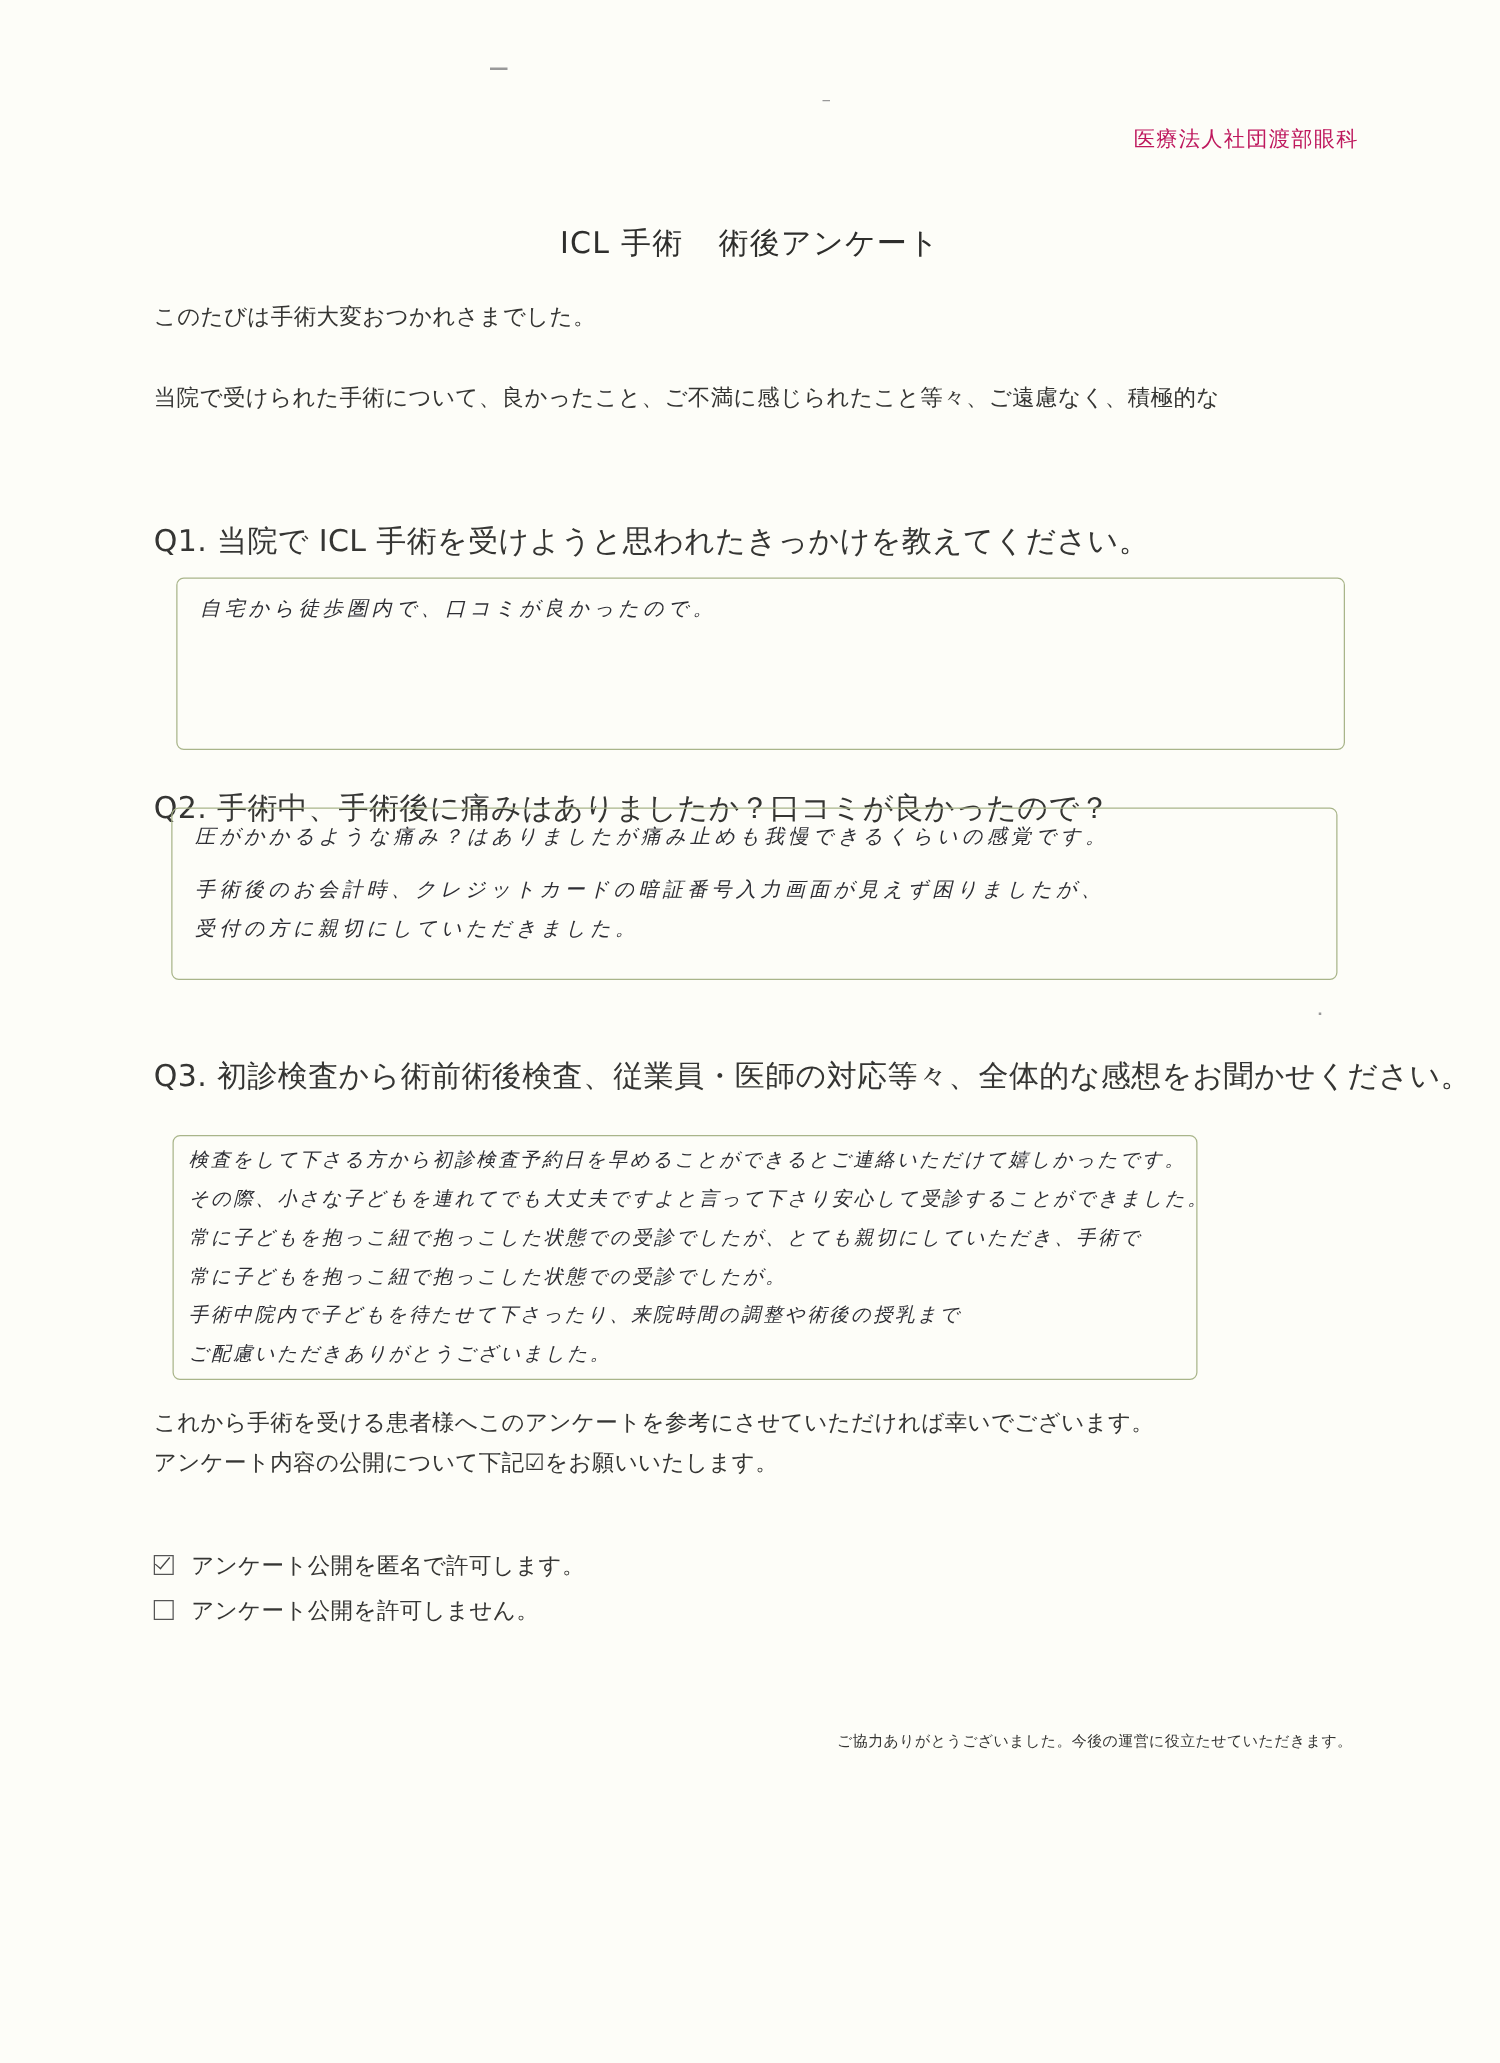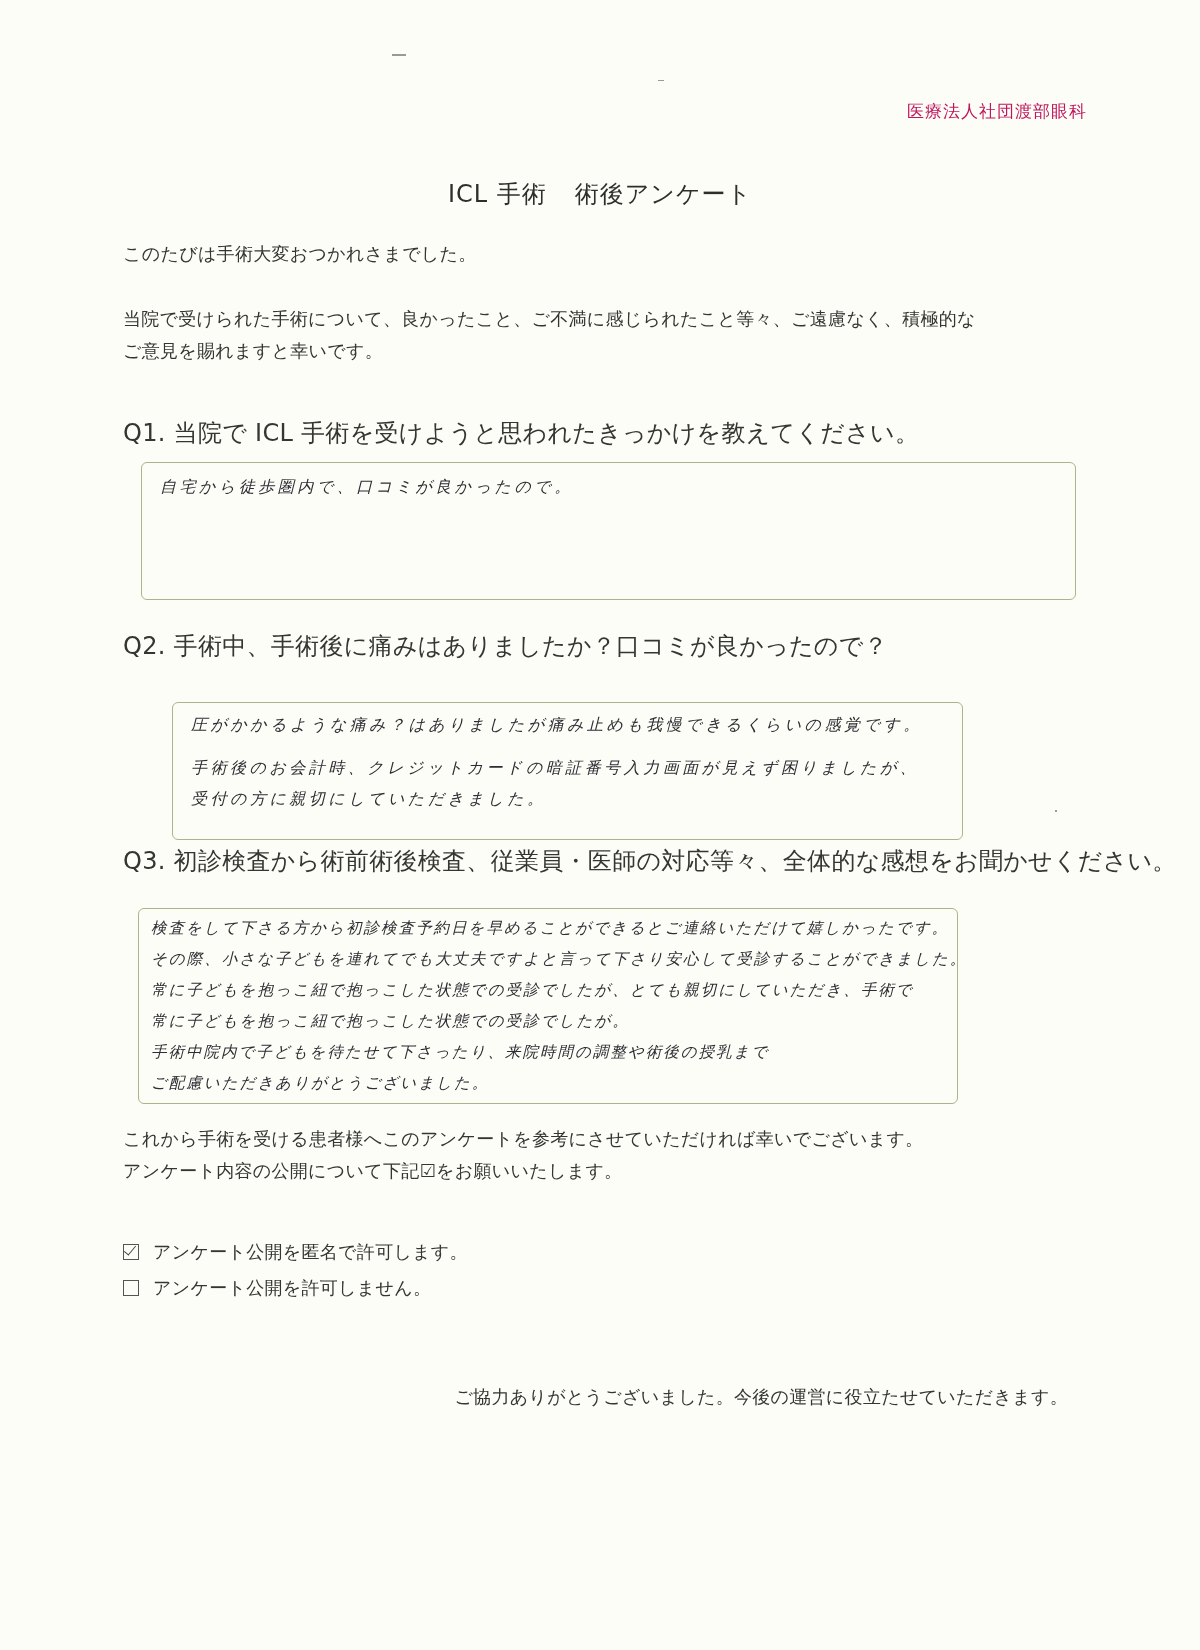--- a/index.html
+++ b/index.html
@@ -33,47 +33,46 @@
   }
   .hand div { height: 31px; line-height: 31px; }
   .check-row { left: 123px; font-size: 18px; color: #353533; display: flex; align-items: center; gap: 14px; letter-spacing: 0.3px; }
   .cbox {
     width: 14px; height: 14px; border: 1.4px solid #555; position: relative; display: inline-block;
   }
   .cbox.checked::after {
     content: ""; position: absolute; left: 3px; top: -2px; width: 5px; height: 11px;
     border-right: 1.6px solid #444; border-bottom: 1.6px solid #444; transform: rotate(40deg);
   }
-  .thanks { right: 132px; top: 1385px; font-size: 18px; color: #353533; letter-spacing: 0.3px; }
+  .thanks { right: 118px; top: 1385px; font-size: 12px; color: #353533; letter-spacing: 0.3px; }
   .speck { background: #999; }
 </style>
 </head>
 <body>
 
 <div class="abs clinic">医療法人社団渡部眼科</div>
 
 <div class="abs title">
   <span>ICL 手術</span><span class="gap"></span><span>術後アンケート</span>
 </div>
 
 <div class="abs para" style="top:238px;">このたびは手術大変おつかれさまでした。</div>
 <div class="abs para" style="top:303px;">
   <div>当院で受けられた手術について、良かったこと、ご不満に感じられたこと等々、ご遠慮なく、積極的な</div>
-  <div>ご意見を賜れますと幸いです。</div>
 </div>
 
 <div class="abs q" style="top:417px;">Q1. 当院で ICL 手術を受けようと思われたきっかけを教えてください。</div>
 <div class="abs box" style="left:141px; top:462px; width:935px; height:138px;">
   <div class="hand" style="position:absolute; left:18px; top:8px;">
     <div>自宅から徒歩圏内で、口コミが良かったので。</div>
   </div>
 </div>
 
 <div class="abs q" style="top:630px;">Q2. 手術中、手術後に痛みはありましたか？口コミが良かったので？</div>
-<div class="abs box" style="left:137px; top:702px; width:791px; height:138px;margin-left:35px;">
+<div class="abs box" style="left:137px; top:646px; width:933px; height:138px;">
   <div class="hand" style="position:absolute; left:18px; top:6px;">
     <div>圧がかかるような痛み？はありましたが痛み止めも我慢できるくらいの感覚です。</div>
     <div style="height:12px;"></div>
     <div>手術後のお会計時、クレジットカードの暗証番号入力画面が見えず困りましたが、</div>
     <div>受付の方に親切にしていただきました。</div>
   </div>
 </div>
 
 <div class="abs q" style="top:845px;">Q3. 初診検査から術前術後検査、従業員・医師の対応等々、全体的な感想をお聞かせください。</div>
 <div class="abs box" style="left:138px; top:908px; width:820px; height:196px;">

